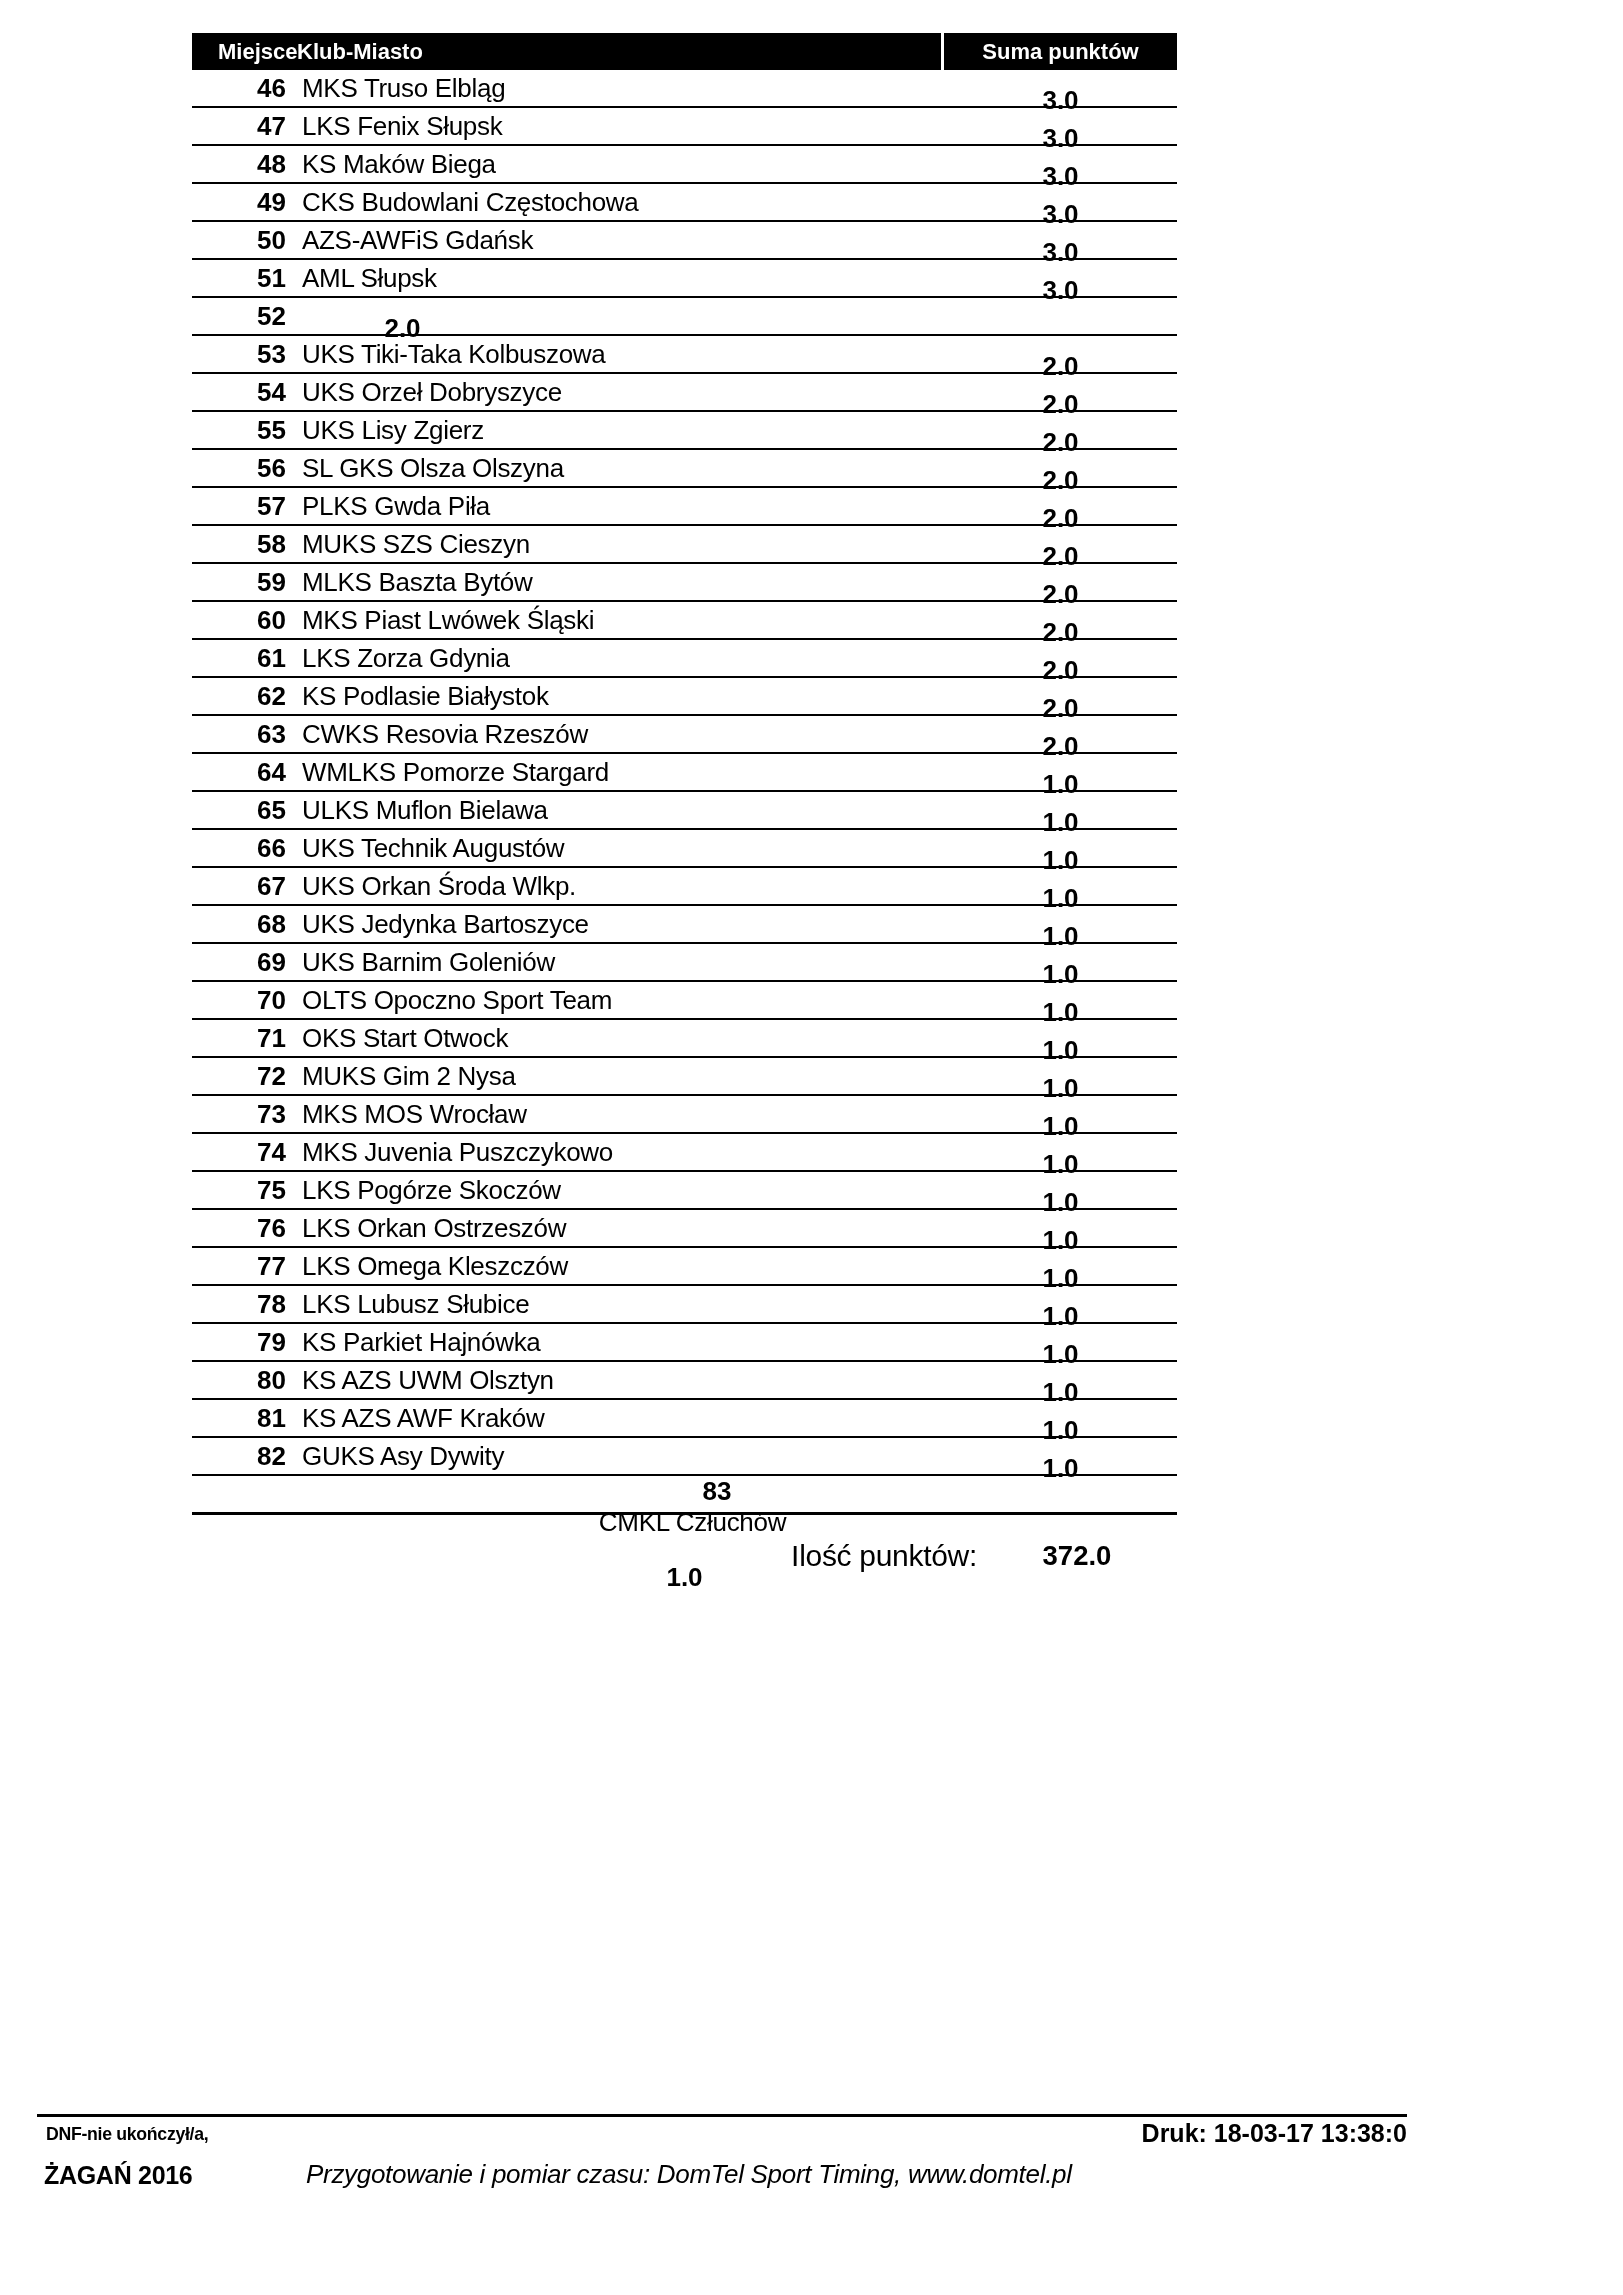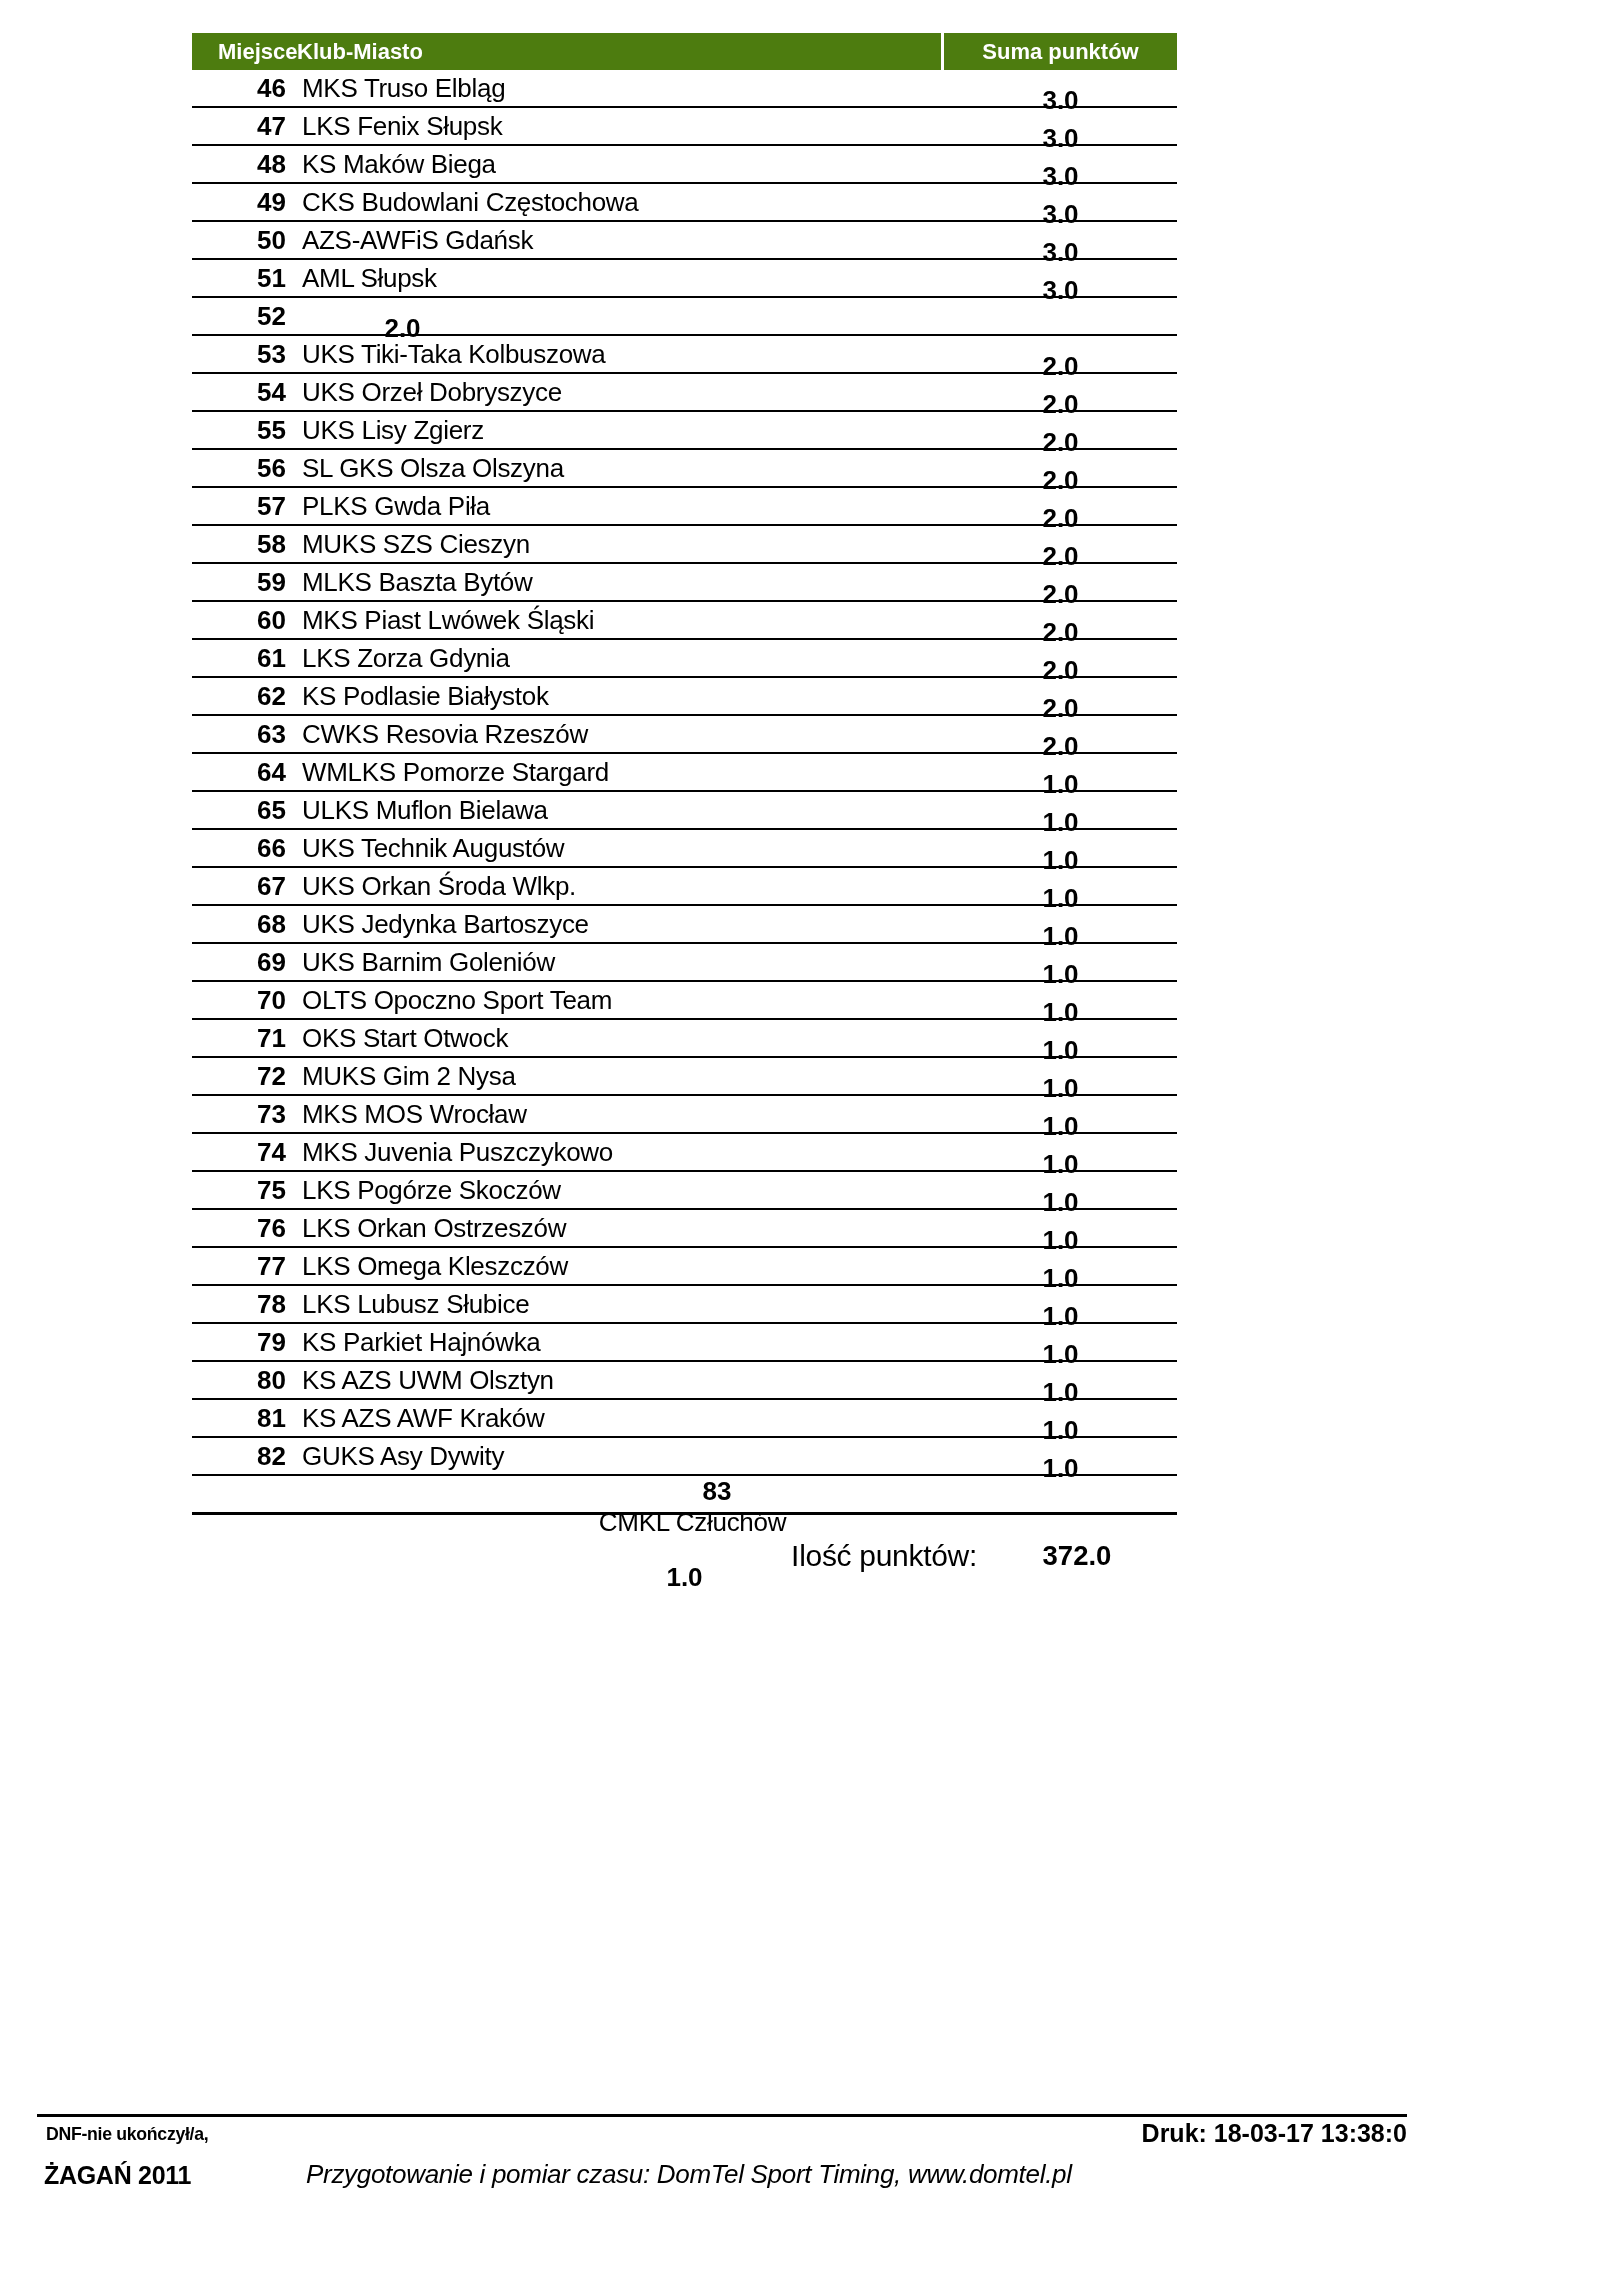--- a/index.html
+++ b/index.html
@@ -38,21 +38,21 @@
   .footer-line{position:absolute;left:37px;top:2114px;width:1370px;height:3.3px;background:#000;}
   .dnf-note{position:absolute;left:46px;top:2124px;font-size:17.7px;font-weight:bold;letter-spacing:-0.3px;}
   .print-stamp{position:absolute;left:1080px;top:2119px;width:327px;text-align:right;font-size:25px;font-weight:bold;}
   .event-name{position:absolute;left:44px;top:2161px;font-size:25px;font-weight:bold;letter-spacing:-0.3px;}
   .timing-credit{position:absolute;left:306px;top:2159px;font-size:26px;font-style:italic;letter-spacing:-0.3px;}
 </style>
 </head>
 <body>
 
 <div class="results">
-  <div class="thead" style="background: #4d7c0f; color: rgb(255, 255, 255);">
+  <div class="thead" style="background: #000000; color: rgb(255, 255, 255);">
     <span class="h-place">Miejsce</span>
     <span class="h-club">Klub-Miasto</span>
     <span class="h-sep"></span>
     <span class="h-points">Suma punktów</span>
   </div>
   <div id="tbody">
       <div class="row">
     <div class="cell place">46</div>
     <div class="cell club">MKS Truso Elbląg</div>
     <div class="cell points">3.0</div>
@@ -245,15 +245,15 @@
 </div>
 
 <div class="summary">
   <span class="summary-label">Ilość punktów:</span>
   <span class="summary-value">372.0</span>
 </div>
 
 <div class="footer-line"></div>
 <div class="dnf-note">DNF-nie ukończył/a,</div>
 <div class="print-stamp">Druk: 18-03-17 13:38:0</div>
-<div class="event-name">ŻAGAŃ 2011</div>
+<div class="event-name">ŻAGAŃ 2016</div>
 <div class="timing-credit">Przygotowanie i pomiar czasu: DomTel Sport Timing, www.domtel.pl</div>
 
 
 </body></html>

